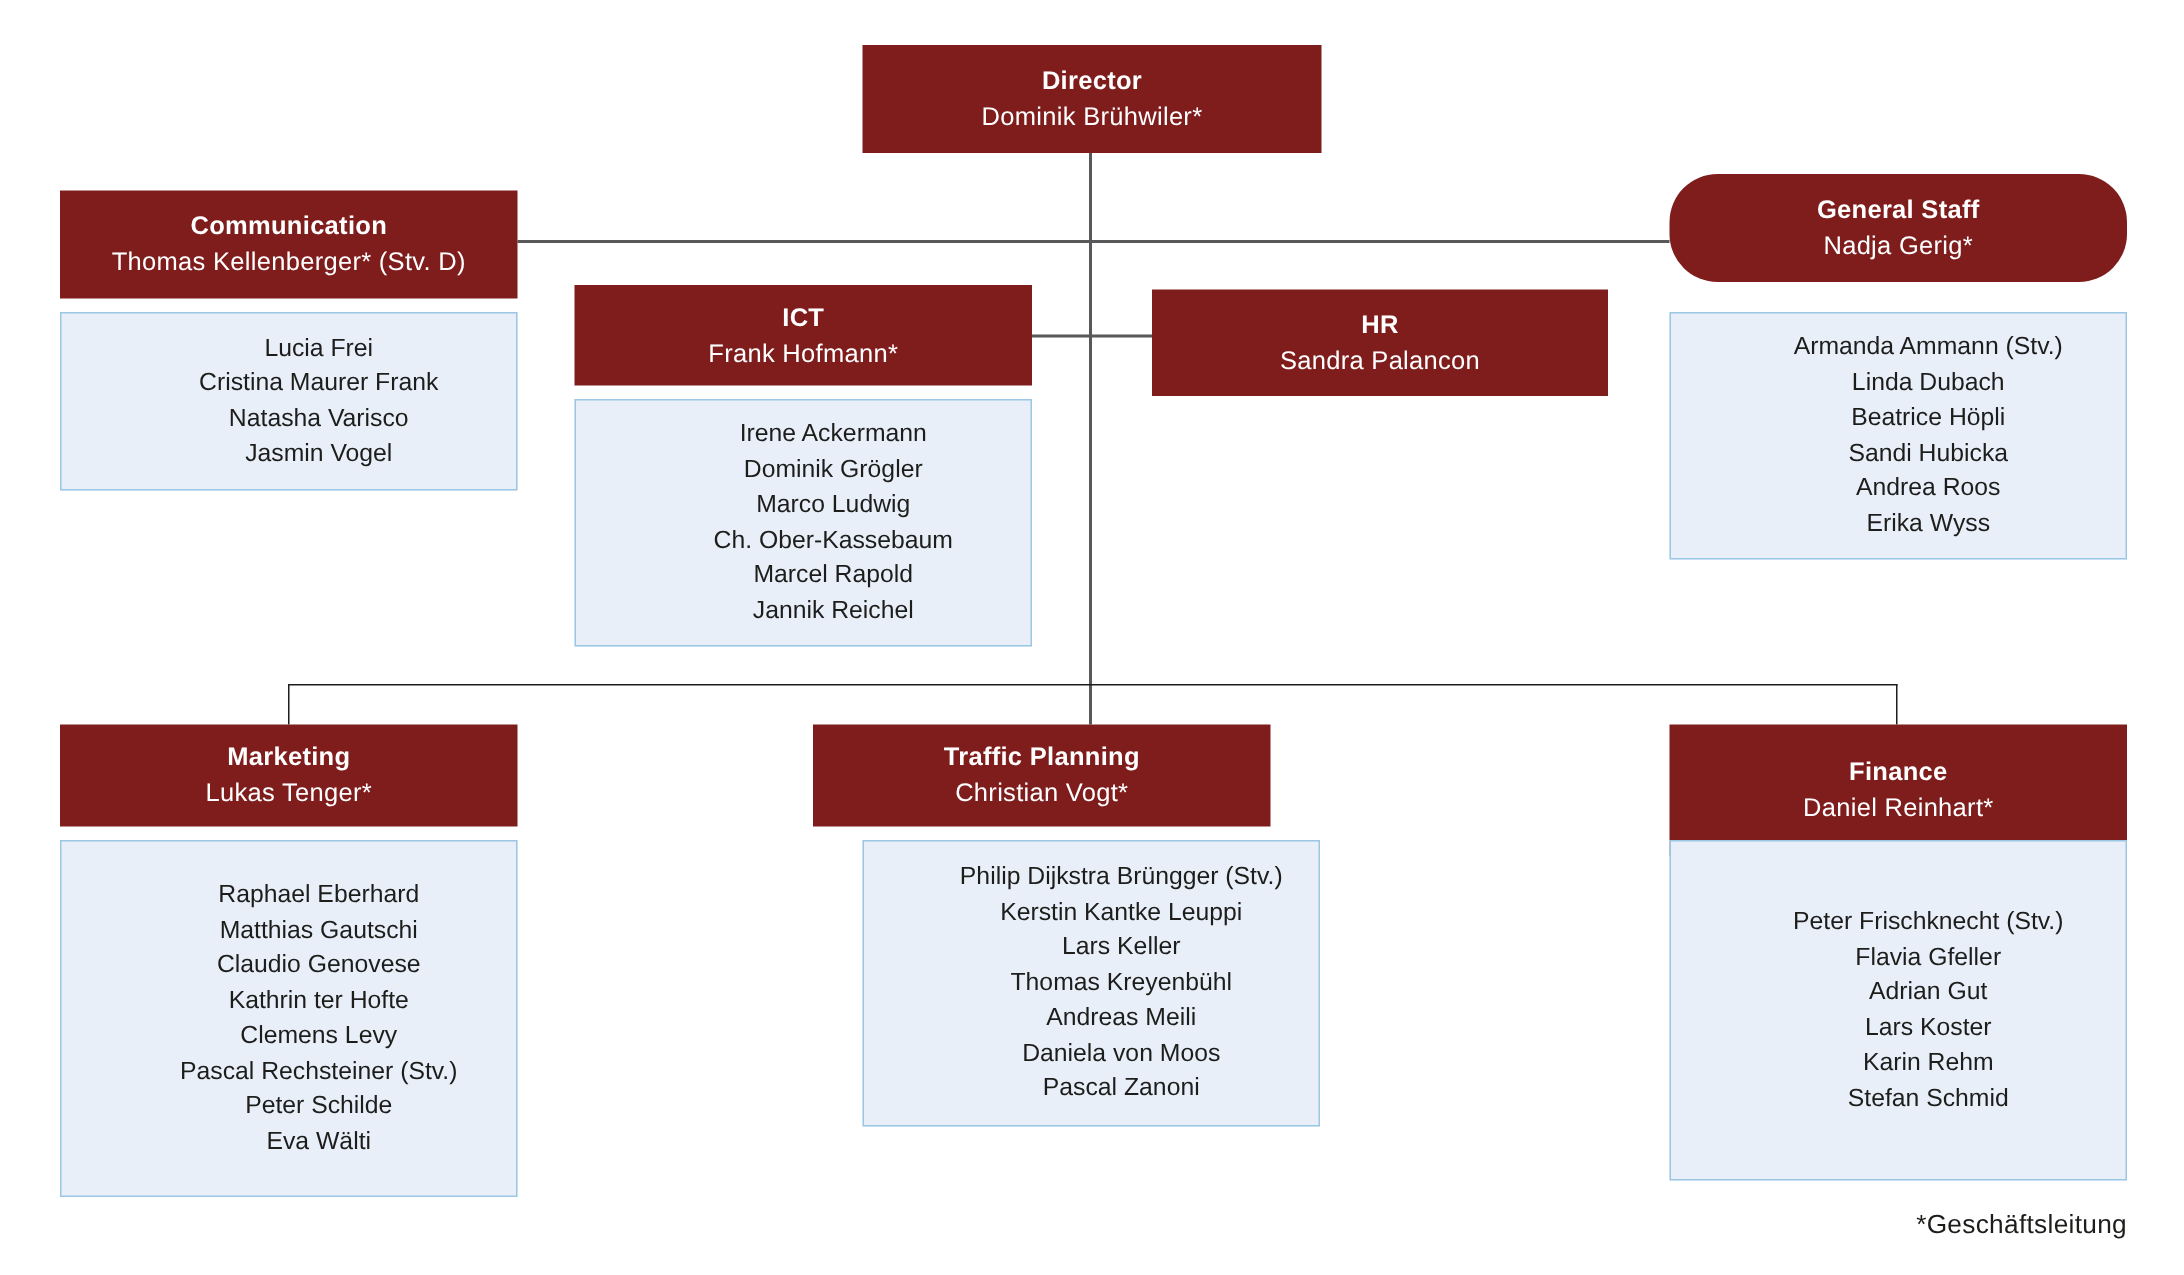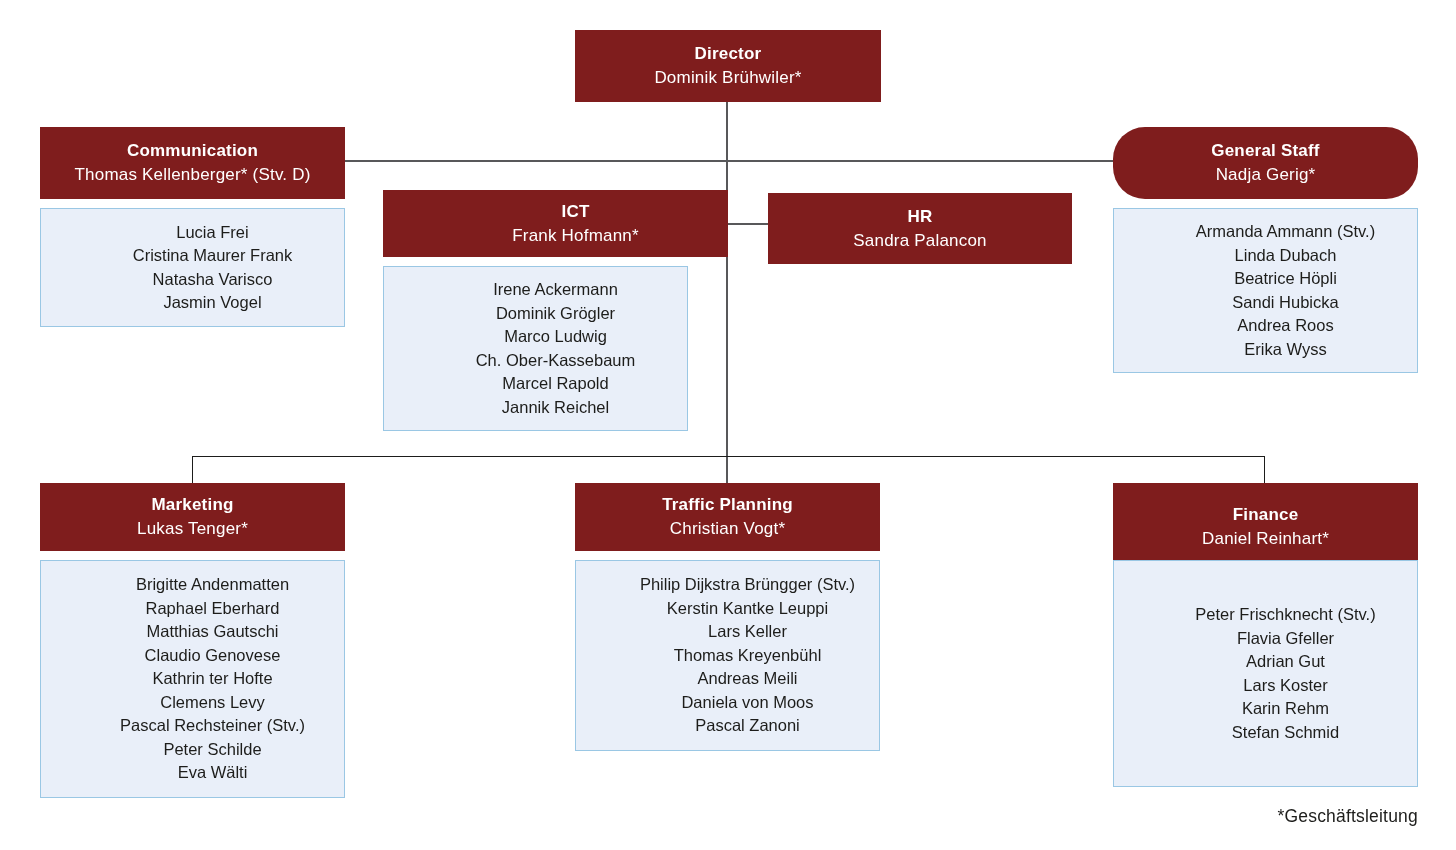--- a/index.html
+++ b/index.html
@@ -115,68 +115,67 @@
     <div class="title">Communication</div>
     <div class="lead">Thomas Kellenberger* (Stv. D)</div>
   </div>
   <div class="members" style="left:40px; top:208px; width:305px; height:119px;">
       <div class="member">Lucia Frei</div>
       <div class="member">Cristina Maurer Frank</div>
       <div class="member">Natasha Varisco</div>
       <div class="member">Jasmin Vogel</div>
     </div>
 
-  <div class="hdr" style="left:383px; top:190px; width:305px; height:67px;padding-left:40px;">
+  <div class="hdr" style="left:383px; top:190px; width:305px; height:67px;">
     <div class="title">ICT</div>
     <div class="lead">Frank Hofmann*</div>
   </div>
   <div class="members" style="left:383px; top:266px; width:305px; height:165px;">
       <div class="member">Irene Ackermann</div>
       <div class="member">Dominik Grögler</div>
       <div class="member">Marco Ludwig</div>
       <div class="member">Ch. Ober-Kassebaum</div>
       <div class="member">Marcel Rapold</div>
       <div class="member">Jannik Reichel</div>
     </div>
 
   <div class="hdr" style="left:768px; top:193px; width:304px; height:71px;">
     <div class="title">HR</div>
     <div class="lead">Sandra Palancon</div>
   </div>
 
-  <div class="hdr" style="left:1113px; top:127px; width:305px; height:72px;border-radius:32px;">
+  <div class="hdr" style="left:1113px; top:116px; width:305px; height:72px;border-radius:32px;">
     <div class="title">General Staff</div>
     <div class="lead">Nadja Gerig*</div>
   </div>
   <div class="members" style="left:1113px; top:208px; width:305px; height:165px;">
       <div class="member">Armanda Ammann (Stv.)</div>
       <div class="member">Linda Dubach</div>
       <div class="member">Beatrice Höpli</div>
       <div class="member">Sandi Hubicka</div>
       <div class="member">Andrea Roos</div>
       <div class="member">Erika Wyss</div>
     </div>
 
   <div class="hdr" style="left:40px; top:483px; width:305px; height:68px;">
     <div class="title">Marketing</div>
     <div class="lead">Lukas Tenger*</div>
   </div>
   <div class="members" style="left:40px; top:560px; width:305px; height:238px;">
-      <div class="member">Brigitte Andenmatten</div>
       <div class="member">Raphael Eberhard</div>
       <div class="member">Matthias Gautschi</div>
       <div class="member">Claudio Genovese</div>
       <div class="member">Kathrin ter Hofte</div>
       <div class="member">Clemens Levy</div>
       <div class="member">Pascal Rechsteiner (Stv.)</div>
       <div class="member">Peter Schilde</div>
       <div class="member">Eva Wälti</div>
     </div>
 
-  <div class="hdr" style="left:575px; top:483px; width:305px; height:68px;">
+  <div class="hdr" style="left:542px; top:483px; width:305px; height:68px;">
     <div class="title">Traffic Planning</div>
     <div class="lead">Christian Vogt*</div>
   </div>
   <div class="members" style="left:575px; top:560px; width:305px; height:191px;text-align:center;">
       <div class="member">Philip Dijkstra Brüngger (Stv.)</div>
       <div class="member">Kerstin Kantke Leuppi</div>
       <div class="member">Lars Keller</div>
       <div class="member">Thomas Kreyenbühl</div>
       <div class="member">Andreas Meili</div>
       <div class="member">Daniela von Moos</div>

